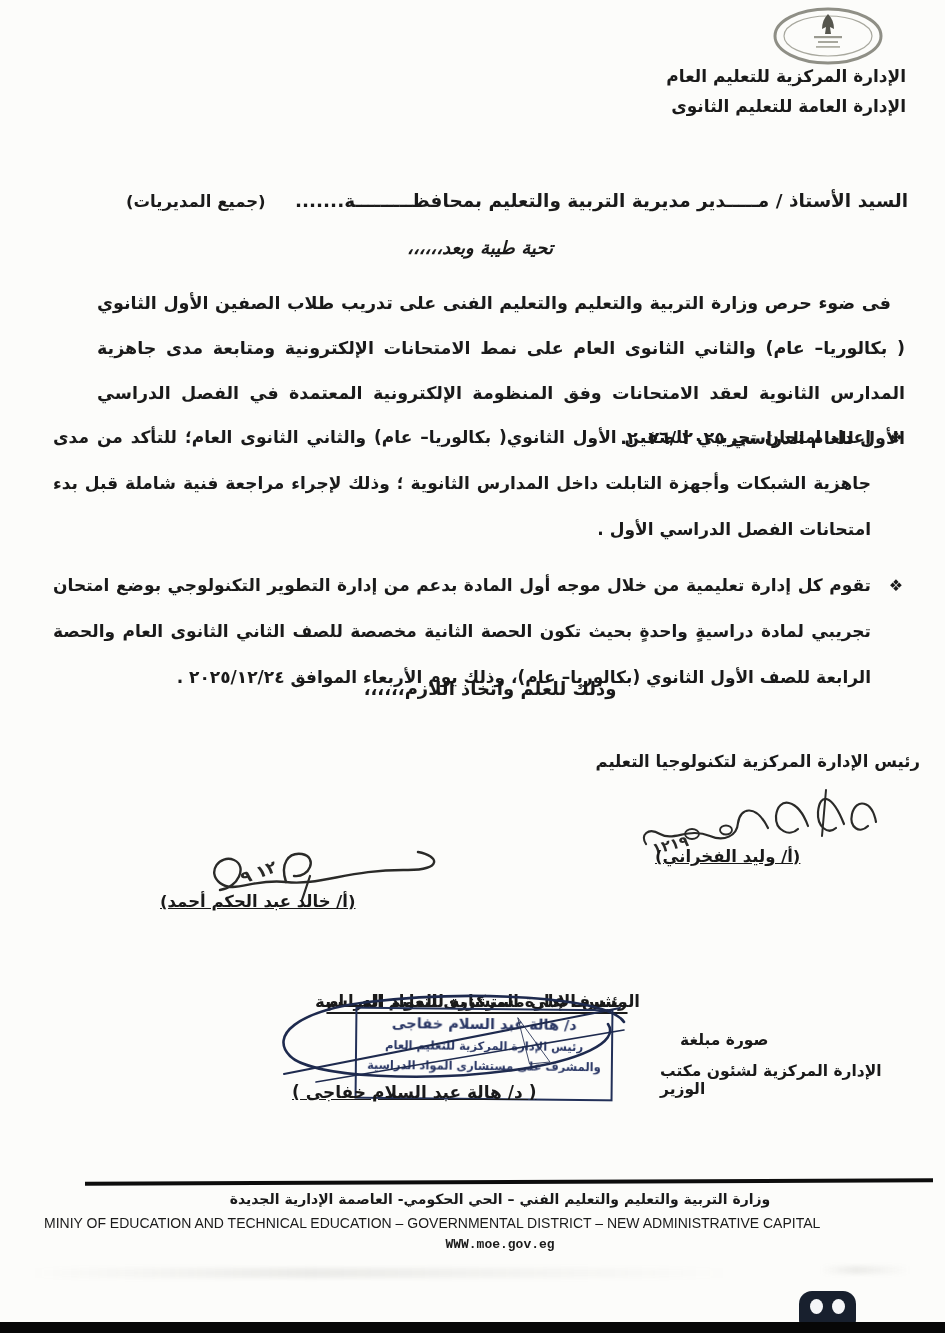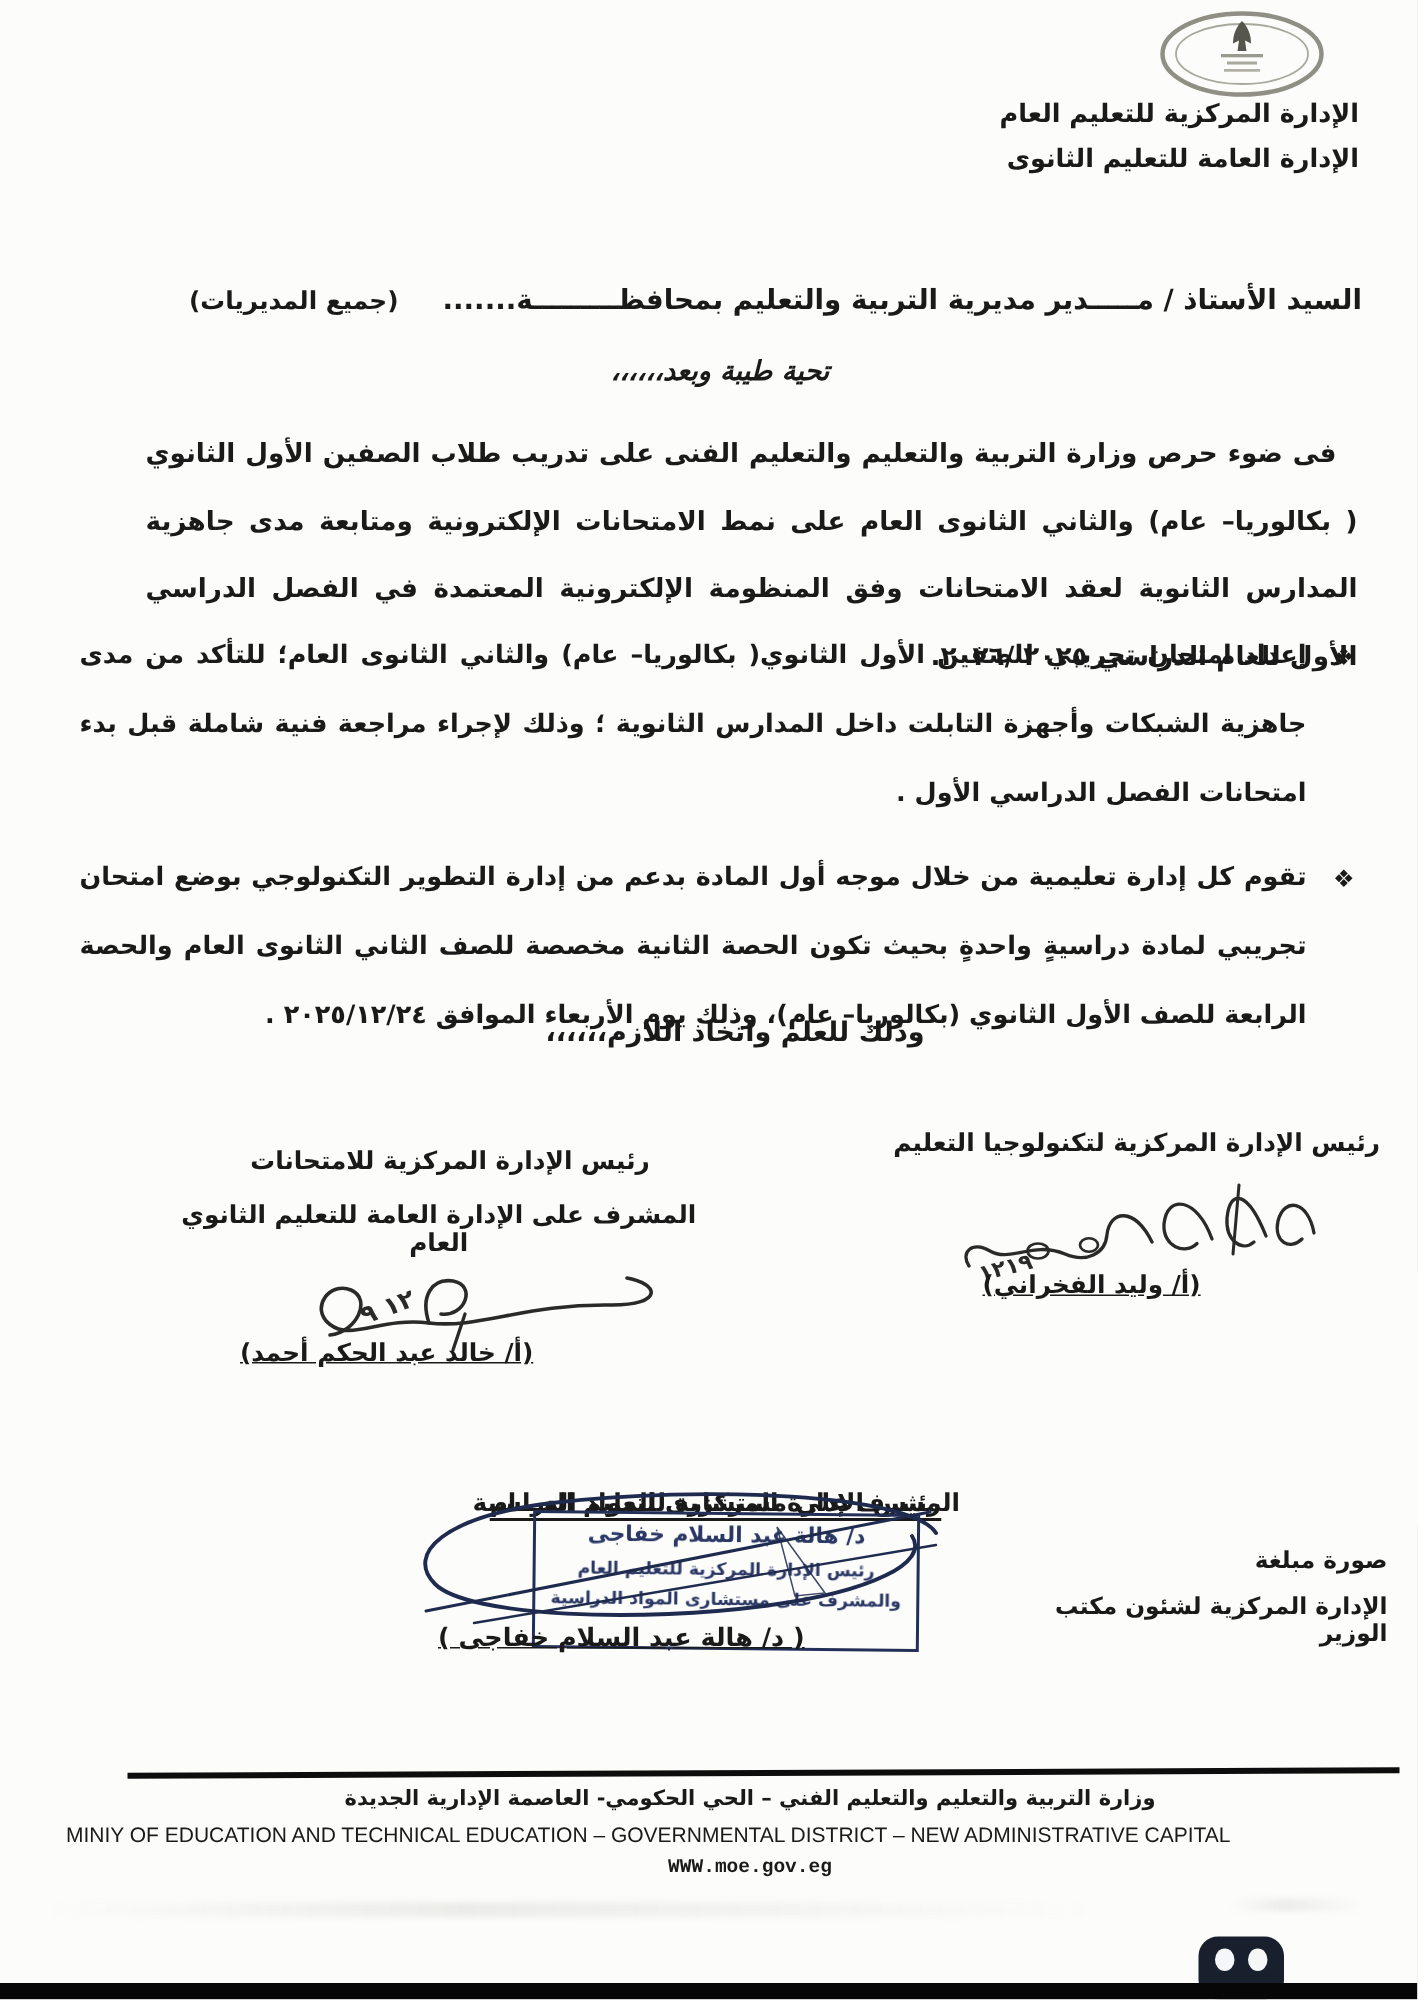--- a/index.html
+++ b/index.html
@@ -36,21 +36,21 @@
   
   .stamp-rect{
     border:2.5px solid #223058;transform:rotate(.6deg);
     color:#2a3765;text-align:center;padding:2px 6px;
     filter:blur(.35px);background:rgba(255,255,255,.0);
   }
   .stamp-rect .s1{font-size:14.5px;font-weight:700;line-height:24px;}
   .stamp-rect .s2,.stamp-rect .s3{font-size:11.5px;font-weight:700;line-height:20px;}
   .stamp-scribble path{fill:none;stroke:#1e2a4e;stroke-linecap:round;}
   
-  .cc{font-size:15.5px;text-align:right;}
+  .cc{font-size:15.5px;text-align:left;}
   .footer-ar{font-size:14px;text-align:center;}
   .footer-en{font-size:14px;font-weight:400;text-align:left;font-family:"Liberation Sans",sans-serif;padding-left:44px;}
   .footer-web{font-size:13px;font-weight:700;text-align:center;font-family:Liberation Mono, monospace;}
   .divider{background:#0d0d0d;transform:rotate(-.25deg);}
   .bottom-bar{position:absolute;left:0;top:1322px;width:945px;height:11px;background:#070707;z-index:6;}
   .sticker{position:absolute;left:799px;top:1291px;width:57px;height:42px;background:#18202e;border-radius:13px;z-index:5;}
   .sticker .eye{position:absolute;top:8px;width:13px;height:15px;background:#f5f6f8;border-radius:50%;}
   .oval-stamp svg{display:block;}
 </style>
 </head>
@@ -103,22 +103,20 @@
       <path d="M196 8 L192 54" stroke-width="2"></path>
       <path d="M178 44 C168 16 148 14 146 34 C145 49 160 55 168 47" stroke-width="2.2"></path>
       <path d="M138 46 C126 22 110 25 108 41 C107 54 94 60 80 54 C58 45 44 60 30 52 C18 45 10 53 16 62" stroke-width="2.2"></path>
       <ellipse cx="62" cy="52" rx="7" ry="5" fill="none" stroke="#2a2a28" stroke-width="1.8"></ellipse>
       <ellipse cx="96" cy="48" rx="6" ry="4.5" fill="none" stroke="#2a2a28" stroke-width="1.8"></ellipse>
     </svg>
   </div>
   <div class="abs ar sig-digits" style="left:652px;top:836px;transform:rotate(-14deg);">١٢١٩</div>
   <div class="abs ar sig-name" style="left:655px;top:847px;width:210px;">(أ/ وليد الفخراني)</div>
 
-  <div class="abs ar sig-title" style="left:150px;top:764px;width:300px;">رئيس الإدارة المركزية للامتحانات</div>
-  <div class="abs ar sig-title" style="left:110px;top:800px;width:365px;">المشرف على الإدارة العامة للتعليم الثانوي العام</div>
   <div class="abs" style="left:160px;top:826px;">
     <svg class="sig-svg" width="290" height="78" viewBox="0 0 290 78">
       <path d="M258 26 C280 30 282 44 248 44 C190 43 160 60 126 56 C94 52 74 68 60 57 C46 46 60 28 74 34 C88 40 78 62 60 64" stroke-width="2.4"></path>
       <path d="M126 56 C120 38 128 26 142 28 C158 31 150 52 134 50" stroke-width="2.4"></path>
       <path d="M150 50 L142 74" stroke-width="2.2"></path>
     </svg>
   </div>
   <div class="abs ar sig-digits" style="left:240px;top:862px;transform:rotate(-20deg);font-size:17px;">١٢ ٩</div>
   <div class="abs ar sig-name" style="left:160px;top:892px;width:290px;">(أ/ خالد عبد الحكم أحمد)</div>
 

